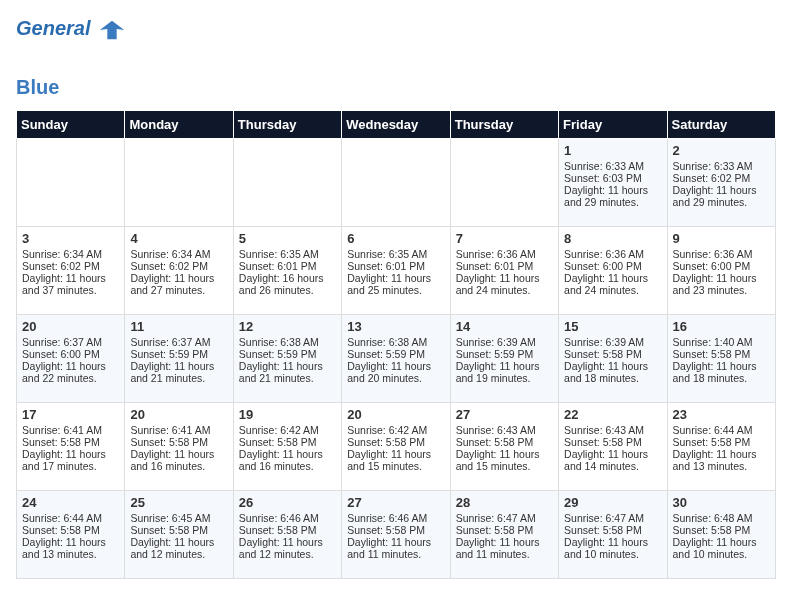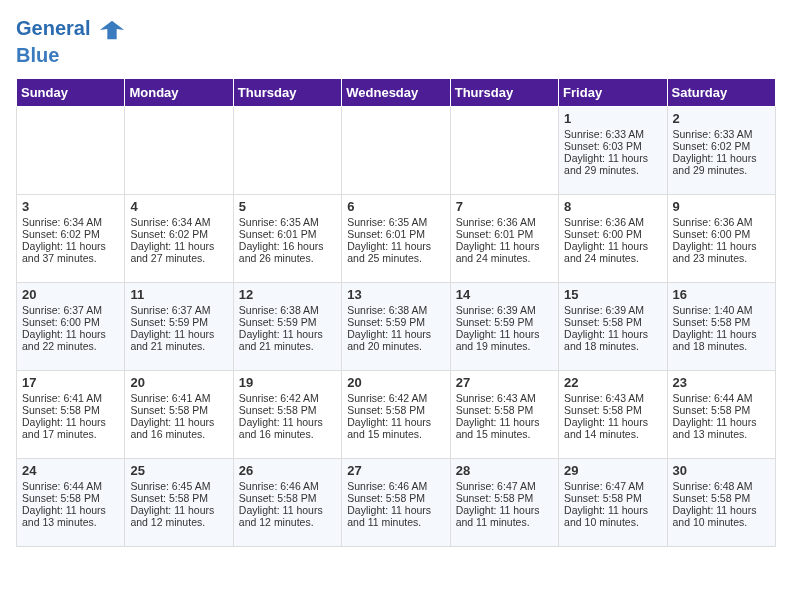--- a/index.html
+++ b/index.html
@@ -34,21 +34,21 @@
     .location {
       font-size: 16px;
       color: #444;
     }
     table {
       width: 100%;
       border-collapse: collapse;
       table-layout: fixed;
     }
     thead tr th {
-      background-color: #4c1d95;
+      background-color: #0f172a;
       color: #fff;
       font-size: 13px;
       font-weight: bold;
       padding: 6px 4px;
       text-align: left;
       border: 1px solid #fff;
     }
     tbody tr td {
       border: 1px solid #ddd;
       vertical-align: top;
@@ -72,26 +72,26 @@
     }
     .empty { background: #fff !important; }
   </style>
 </head>
 <body>
 
 <div class="header">
   <div class="logo">
     <div>
       <div style="font-size:20px;font-weight:bold;color:#333;line-height:1.1;">
-        <span style="color:#2b6cb0;">General</span>
+        <span style="color:#2b6cb0;font-style:italic;">General</span>
         <svg class="logo-icon" style="display:inline-block;vertical-align:middle;" viewBox="0 0 30 30">
           <polygon points="15,5 28,15 20,14 20,25 10,25 10,14 2,15" fill="#3a7abf"></polygon>
         </svg>
       </div>
-      <div style="font-size:20px;font-weight:bold;color:#3a7abf;line-height:1.1;">Blue</div>
+      <div style="font-size:20px;font-weight:bold;color:#3a7abf;line-height:1.1;margin-top:32px;">Blue</div>
     </div>
   </div>
   <div class="title-block">
     <div class="month-title"></div>
     <div class="location"></div>
   </div>
 </div>
 
 <table>
   <thead>

